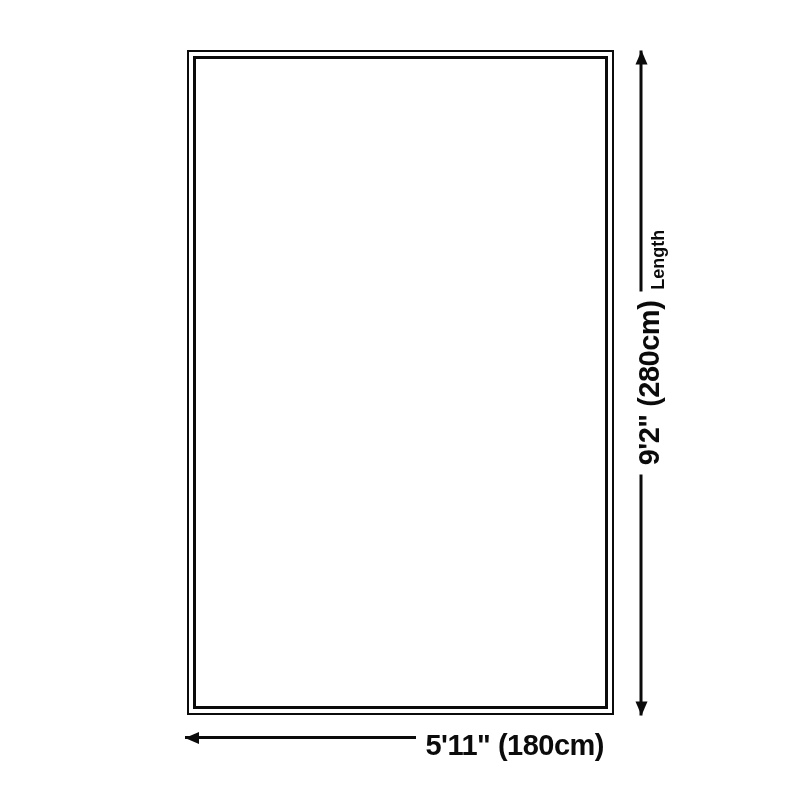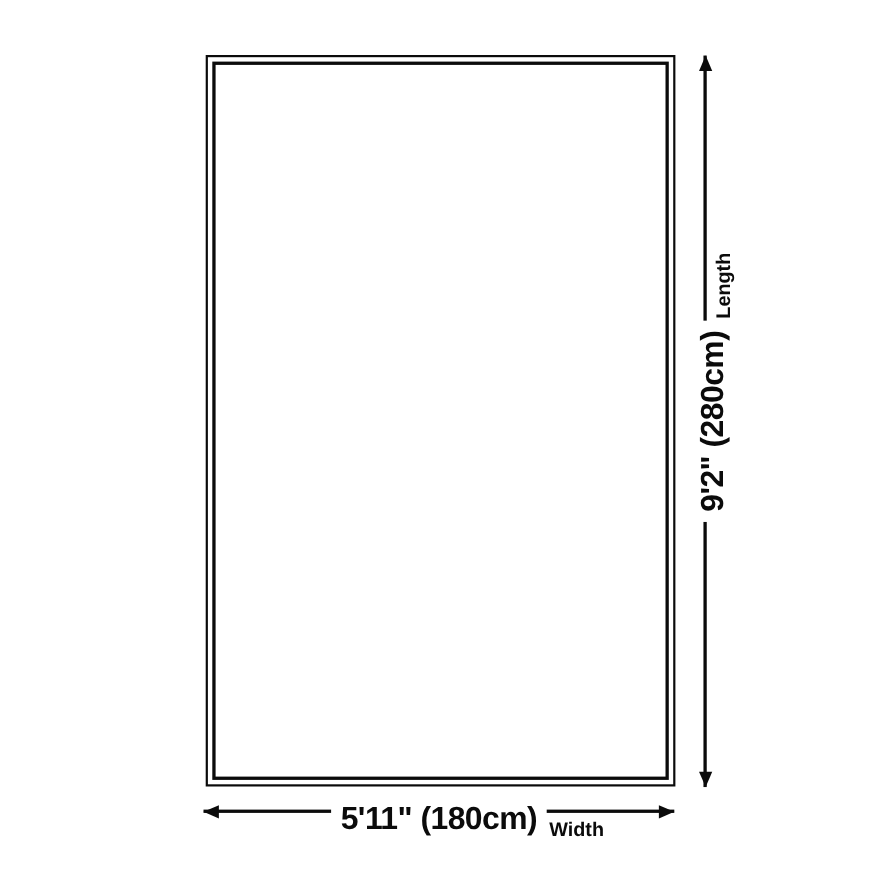--- a/index.html
+++ b/index.html
@@ -91,25 +91,20 @@
   <div class="rug">
     <div class="rug-inner"></div>
   </div>
 
   <div class="dim dim-h">
     <div class="seg">
       <span class="head head-start"></span>
       <span class="line"></span>
     </div>
     <div class="value">5'11" (180cm)</div>
-    <div class="seg">
-      <span class="line"></span>
-      <span class="sublabel">Width</span>
-      <span class="head head-end"></span>
-    </div>
   </div>
 
   <div class="dim-v-wrap">
     <div class="dim dim-v">
       <div class="seg">
         <span class="head head-start"></span>
         <span class="line"></span>
       </div>
       <div class="value">9'2" (280cm)</div>
       <div class="seg">

